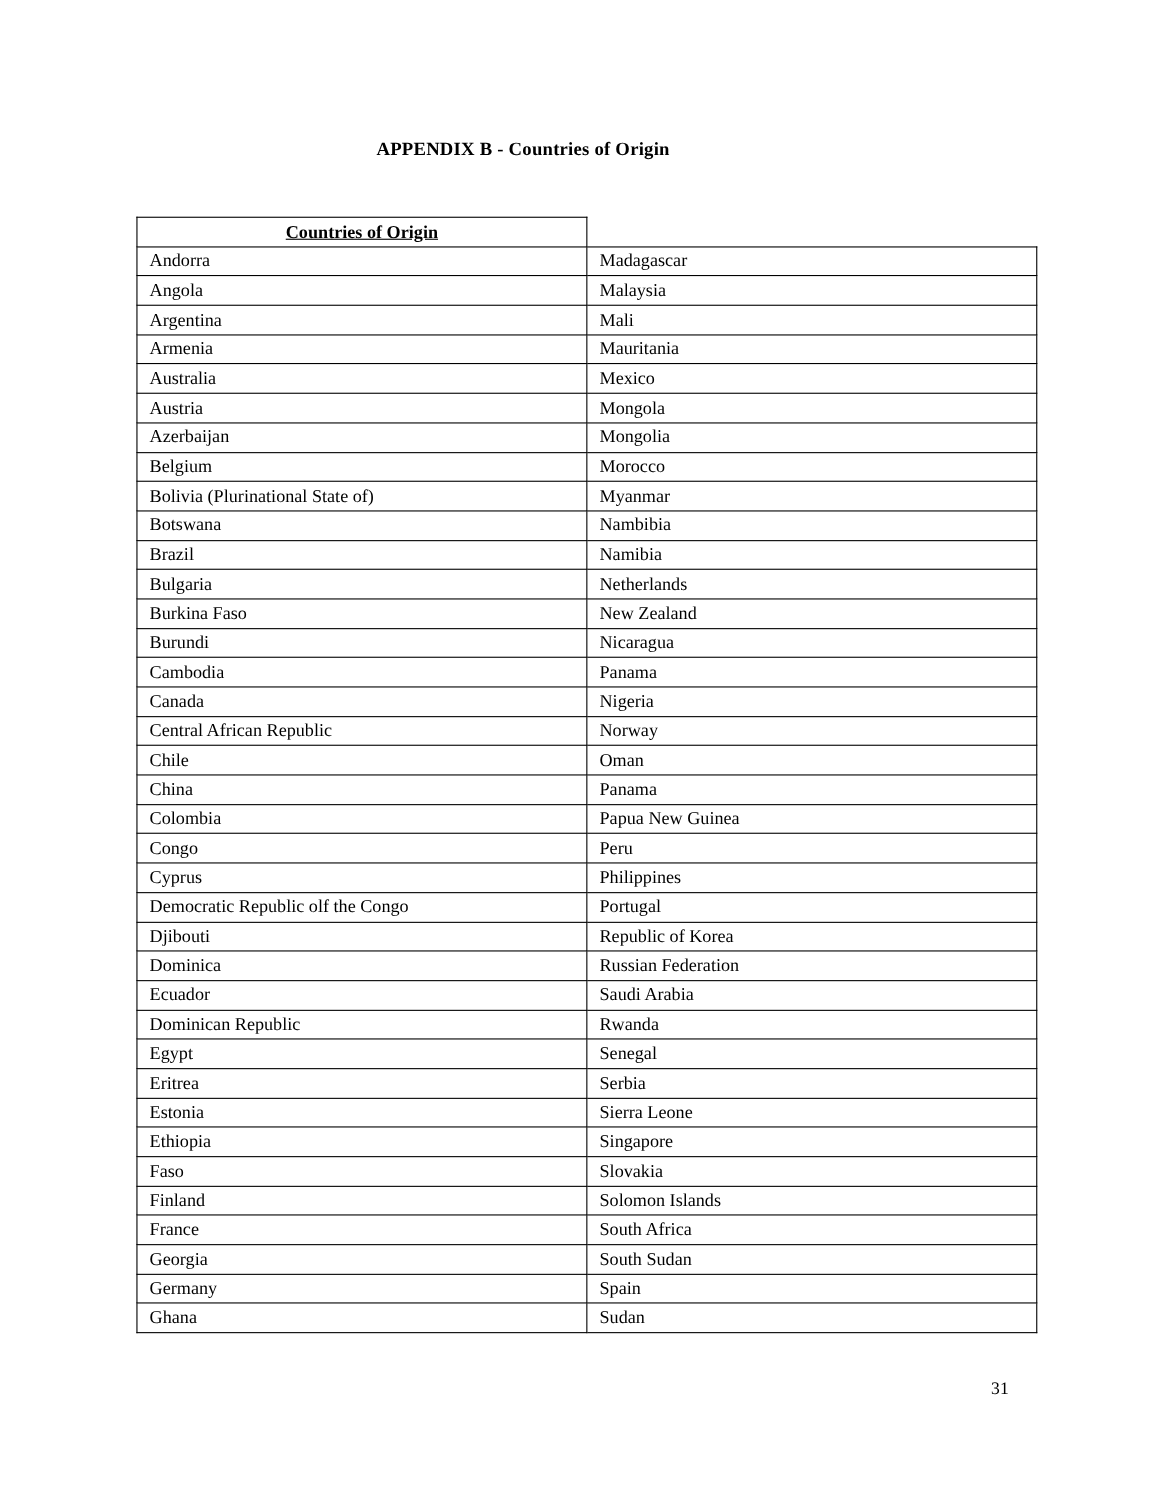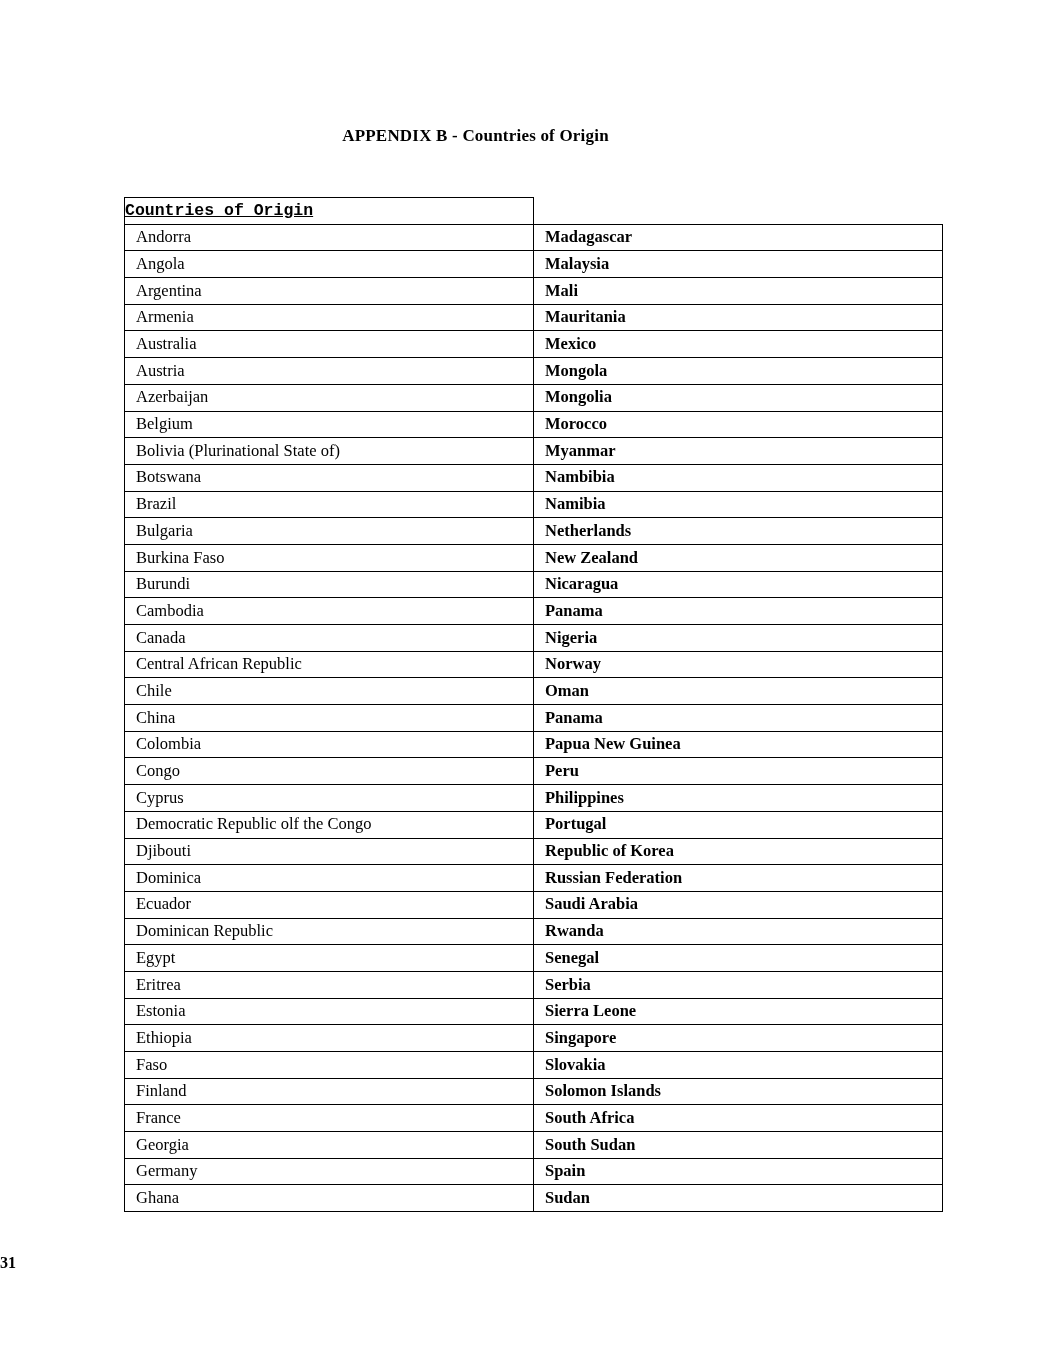--- a/index.html
+++ b/index.html
@@ -36,41 +36,40 @@
     border: 1px solid #000000;
     height: 25.7px;
     padding: 0 0 0 11px;
     font-size: 16.5px;
     line-height: 1;
     vertical-align: middle;
     overflow: hidden;
     white-space: nowrap;
   }
   .countries-table td.col-left  { width: 408px; }
-  .countries-table td.col-right { width: 397px; font-weight: bold; }
+  .countries-table td.col-right { width: 397px; }
   .countries-table td.header-cell {
+    text-align: center;
     padding: 0;
     font-weight: bold;
-    font-family: Liberation Mono, monospace;
   }
   .countries-table td.header-cell span {
     text-decoration: underline;
   }
   .countries-table td.ghost-cell {
     border: none;
     background: transparent;
   }
   .page-number {
     position: absolute;
     top: 1254px;
     left: 0;
     width: 917px;
-    text-align: left;
+    text-align: right;
     font-size: 16px;
-    font-weight: bold;
   }
 </style>
 </head>
 <body>
 
 <div class="doc-title">APPENDIX B - Countries of Origin</div>
 
 <table class="countries-table">
   <tbody>
     <tr>

